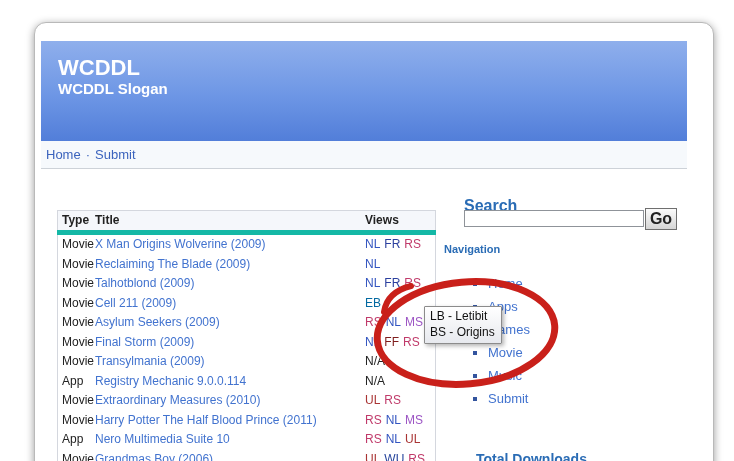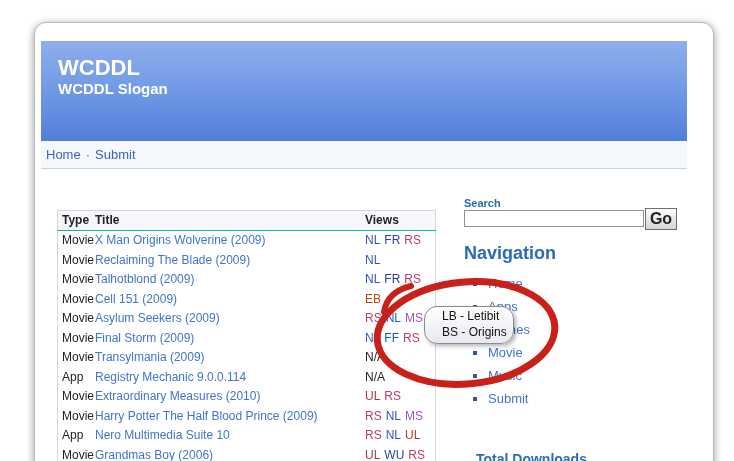--- a/index.html
+++ b/index.html
@@ -18,45 +18,45 @@
           background:#f6f9fc;border-bottom:1px solid #cdd2d8;display:flex;align-items:center;
           padding-left:5px;box-sizing:border-box;font-size:13px;}
   #topnav a{color:#3b63bd;text-decoration:none;cursor:pointer;}
   #topnav .sep{color:#3b63bd;margin:0 5px;}
   
   .blue-h{color:#2a6cb5;font-weight:bold;}
   #downloads-heading{position:absolute;left:57px;top:180px;font-size:16px;z-index:2;}
   
   #dl-table{position:absolute;left:57px;top:210px;z-index:2;border-collapse:collapse;
             border:1px solid #d4d7de;font-size:12px;table-layout:fixed;width:379px;}
-  #dl-table th{background:#f5f7fb;border-bottom:1px solid #14b8a6;text-align:left;
+  #dl-table th{background:#f5f7fb;border-bottom:5px solid #14b8a6;text-align:left;
                color:#222;font-weight:bold;padding:3px 0;line-height:13px;}
   #dl-table td{padding:3px 0;line-height:13.5px;white-space:nowrap;overflow:hidden;}
   .col-type{width:37px;} .col-title{width:270px;} .col-views{width:70px;}
   #dl-table th.col-type,#dl-table td.c-type{padding-left:4px;width:33px;}
   td.c-type{color:#222;}
   a.title-link{color:#4273cf;text-decoration:none;cursor:pointer;}
   a.host{text-decoration:none;margin-right:4px;cursor:pointer;}
   span.na{color:#222;}
   
-  #search-heading{position:absolute;left:464px;top:197px;font-size:11px;z-index:2;}
+  #search-heading{position:absolute;left:464px;top:197px;font-size:16px;z-index:2;}
   #search-input{position:absolute;left:464px;top:210px;width:174px;height:15px;z-index:2;
                 border:1px solid #8f9399;background:#fff;font-size:12px;padding:0 2px;}
   #go-button{position:absolute;left:645px;top:208px;width:32px;height:22px;z-index:2;
              border:1px solid #6f6f6f;border-radius:0;background:linear-gradient(#fbfbfb,#d5d5d5);
              font-size:16px;font-weight:600;color:#222;font-family:"Liberation Sans",sans-serif;cursor:pointer;padding:0;}
-  #nav-heading{position:absolute;left:464px;top:243px;font-size:18px;z-index:2;}
+  #nav-heading{position:absolute;left:444px;top:243px;font-size:11px;z-index:2;}
   #nav-list{position:absolute;left:464px;top:272px;margin:0;padding:0;list-style:none;z-index:2;}
   #nav-list li{height:23px;display:flex;align-items:center;font-size:13px;}
   #nav-list .bullet{width:4px;height:4px;background:#33549e;margin:0 11px 0 9px;flex:none;}
   #nav-list a{color:#4273cf;text-decoration:none;cursor:pointer;}
   #totals-heading{position:absolute;left:464px;top:439px;font-size:14px;z-index:2;}
   
-  #tooltip{position:absolute;left:424px;top:306px;z-index:30;padding:2px 6px 3px 17px;
-           border:1px solid #8b8b8b;border-radius:13px;color:#111;font-size:12px;line-height:15.5px;
+  #tooltip{position:absolute;left:424px;top:306px;z-index:30;padding:2px 6px 3px 5px;
+           border:1px solid #8b8b8b;border-radius:1px;color:#111;font-size:12px;line-height:15.5px;
            background:linear-gradient(#ffffff,#e7e9ee);box-shadow:2px 2px 4px rgba(0,0,0,.30);white-space:nowrap;}
   
   #annotation{position:absolute;left:0;top:0;z-index:40;pointer-events:none;}
 </style>
 </head>
 <body>
 
 <div id="canvas">
   <div id="panel"></div>
 
@@ -91,51 +91,51 @@
           <td><a class="title-link">Reclaiming The Blade (2009)</a></td>
           <td><a class="host" style="color: rgb(51, 85, 192);">NL</a></td>
         </tr>
         <tr>
           <td class="c-type">Movie</td>
           <td><a class="title-link">Talhotblond (2009)</a></td>
           <td><a class="host" style="color: rgb(51, 85, 192);">NL</a><a class="host" style="color: rgb(43, 63, 158);">FR</a><a class="host" style="color: rgb(192, 58, 106);">RS</a></td>
         </tr>
         <tr>
           <td class="c-type">Movie</td>
-          <td><a class="title-link">Cell 151 (2009)</a></td>
-          <td><a class="host" style="color: #c2410c;">EB</a></td>
+          <td><a class="title-link">Cell 211 (2009)</a></td>
+          <td><a class="host" style="color: #0369a1;">EB</a></td>
         </tr>
         <tr>
           <td class="c-type">Movie</td>
           <td><a class="title-link">Asylum Seekers (2009)</a></td>
           <td><a class="host" style="color: rgb(192, 58, 106);">RS</a><a class="host" style="color: rgb(51, 85, 192);">NL</a><a class="host" style="color: rgb(156, 85, 196);">MS</a></td>
         </tr>
         <tr>
           <td class="c-type">Movie</td>
           <td><a class="title-link">Final Storm (2009)</a></td>
-          <td><a class="host" style="color: rgb(51, 85, 192);">NL</a><a class="host" style="color: #0369a1;">FF</a><a class="host" style="color: rgb(192, 58, 106);">RS</a></td>
+          <td><a class="host" style="color: rgb(51, 85, 192);">NL</a><a class="host" style="color: #7f1d1d;">FF</a><a class="host" style="color: rgb(192, 58, 106);">RS</a></td>
         </tr>
         <tr>
           <td class="c-type">Movie</td>
           <td><a class="title-link">Transylmania (2009)</a></td>
           <td><span class="na">N/A</span></td>
         </tr>
         <tr>
           <td class="c-type">App</td>
           <td><a class="title-link">Registry Mechanic 9.0.0.114</a></td>
           <td><span class="na">N/A</span></td>
         </tr>
         <tr>
           <td class="c-type">Movie</td>
           <td><a class="title-link">Extraordinary Measures (2010)</a></td>
           <td><a class="host" style="color: rgb(169, 52, 52);">UL</a><a class="host" style="color: rgb(192, 58, 106);">RS</a></td>
         </tr>
         <tr>
           <td class="c-type">Movie</td>
-          <td><a class="title-link">Harry Potter The Half Blood Prince (2009)</a></td>
+          <td><a class="title-link">Harry Potter The Half Blood Prince (2011)</a></td>
           <td><a class="host" style="color: rgb(192, 58, 106);">RS</a><a class="host" style="color: rgb(51, 85, 192);">NL</a><a class="host" style="color: rgb(156, 85, 196);">MS</a></td>
         </tr>
         <tr>
           <td class="c-type">App</td>
           <td><a class="title-link">Nero Multimedia Suite 10</a></td>
           <td><a class="host" style="color: rgb(192, 58, 106);">RS</a><a class="host" style="color: rgb(51, 85, 192);">NL</a><a class="host" style="color: rgb(169, 52, 52);">UL</a></td>
         </tr>
         <tr>
           <td class="c-type">Movie</td>
           <td><a class="title-link">Grandmas Boy (2006)</a></td>

